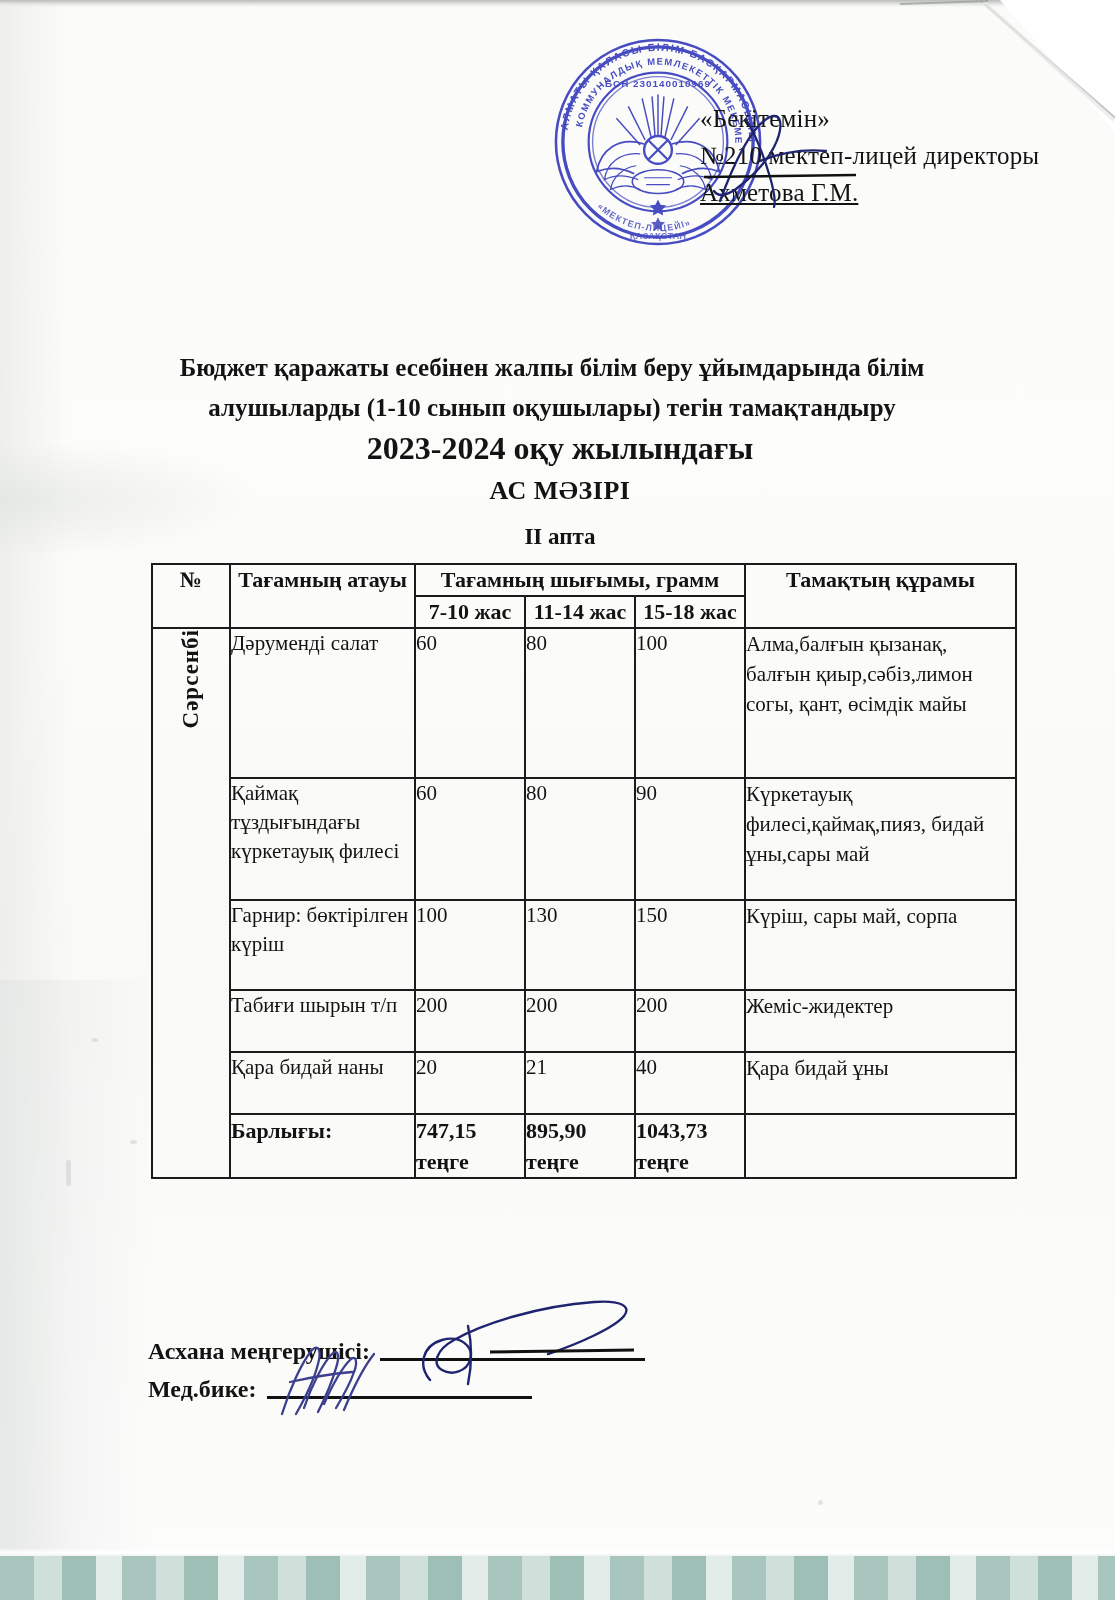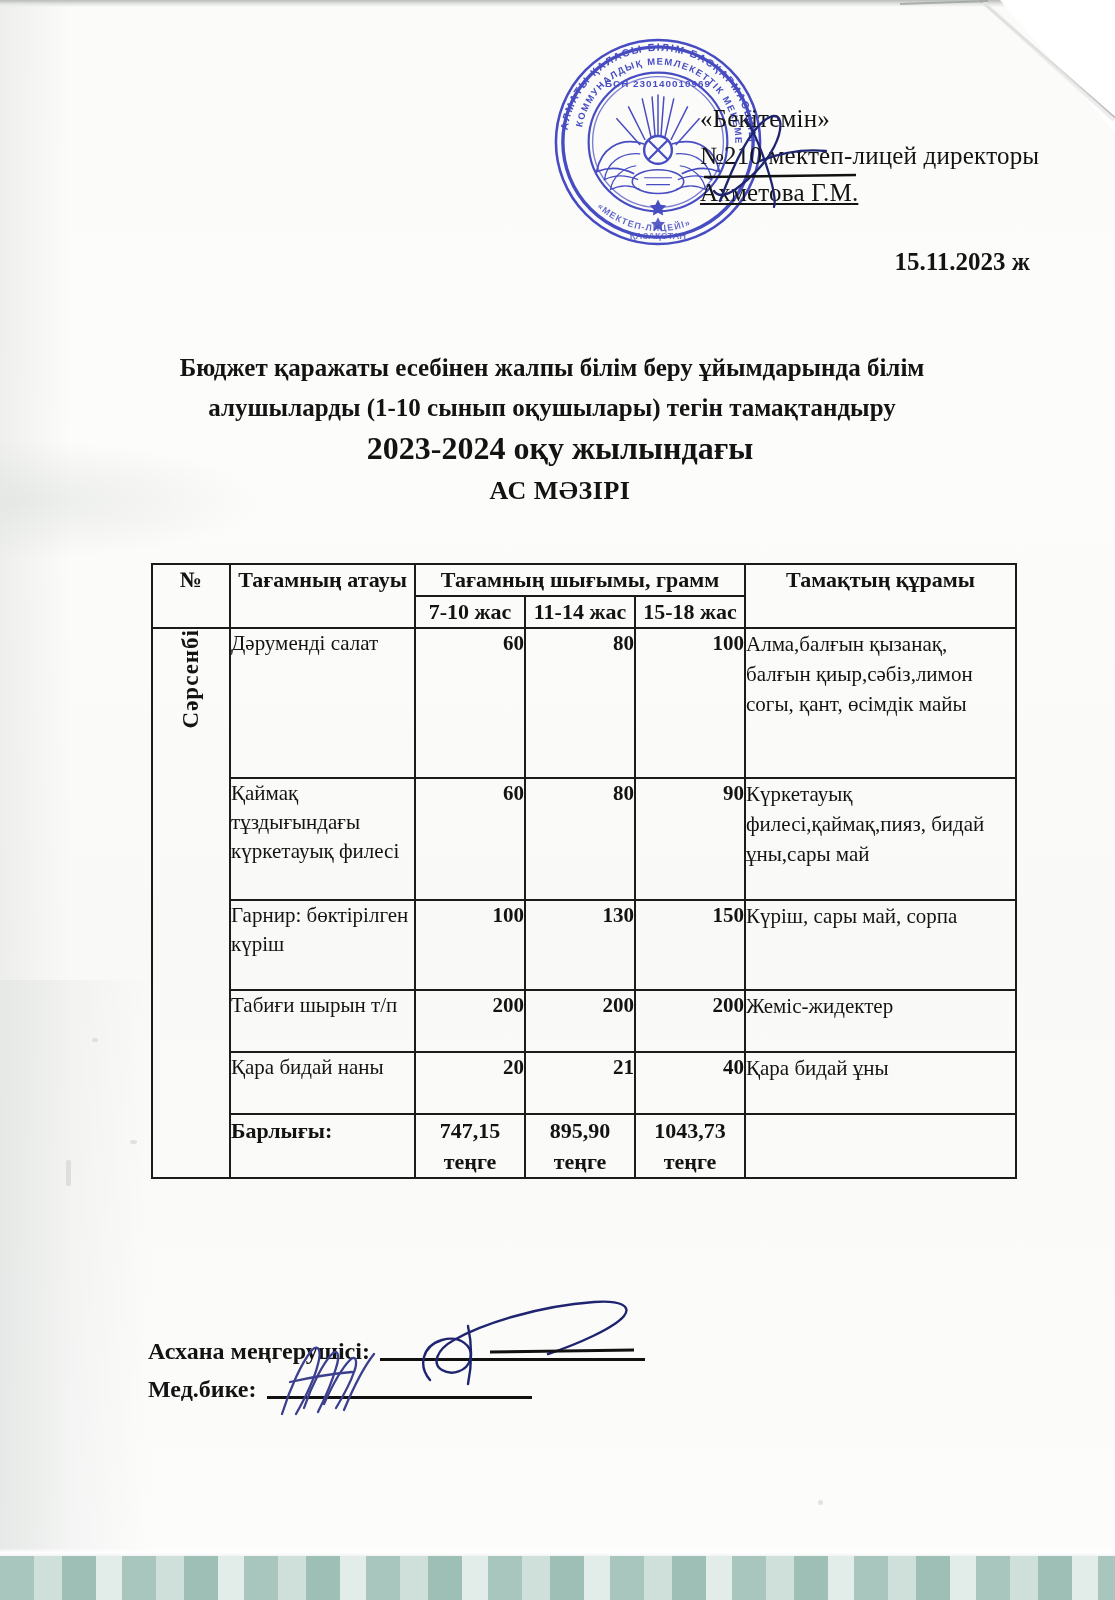--- a/index.html
+++ b/index.html
@@ -181,25 +181,24 @@
     font-size: 22px;
     line-height: 30px;
     padding: 4px 2px 6px;
   }
   .cell-name {
     padding: 7px 4px 8px 8px;
     line-height: 29px;
     font-size: 21px;
   }
   .cell-num {
-    text-align: right;
+    text-align: left;
     padding: 7px 2px;
     font-size: 21px;
     line-height: 29px;
-    font-weight: bold;
   }
   .cell-comp {
     padding: 7px 6px 8px 8px;
     line-height: 30px;
     font-size: 21px;
   }
   .cell-day {
     text-align: center;
     vertical-align: middle;
     padding: 0;
@@ -214,21 +213,20 @@
     white-space: nowrap;
   }
   .total-label {
     font-weight: bold;
     font-size: 22px;
     padding: 7px 4px 10px 8px;
     line-height: 31px;
     margin-top: 26px;
   }
   .total-num {
-    text-align: center;
     font-weight: bold;
     font-size: 22px;
     padding: 7px 2px 10px;
     line-height: 31px;
   }
   .total-num span { display: block; }
 
   
   .sig-block {
     position: absolute;
@@ -357,28 +355,28 @@
 
   <svg class="dir-sign" viewBox="0 0 180 110">
     <g fill="none" stroke="#1f2470" stroke-width="2.3" stroke-linecap="round">
       <path d="M20 96 C34 58, 52 20, 70 12 C82 7, 84 22, 74 42 C66 58, 50 74, 36 84 C26 91, 18 92, 14 86"></path>
       <path d="M46 14 C56 30, 64 52, 70 72 C74 86, 76 96, 74 102"></path>
       <path d="M60 56 C80 48, 104 44, 126 46"></path>
     </g>
     <path d="M4 72 L156 70" stroke="#111" stroke-width="2.6" fill="none"></path>
   </svg>
 
-  <div class="approve-date">15.11.2023 ж</div>
 
   <div class="doc-title">
     <span>Бюджет қаражаты есебінен жалпы білім беру ұйымдарында білім</span><br>
     <span>алушыларды (1-10 сынып оқушылары) тегін тамақтандыру</span>
   </div>
   <div class="doc-subtitle">2023-2024 оқу жылындағы</div>
   <div class="doc-menu-title">АС МӘЗІРІ</div>
+  <div class="doc-week">II апта</div>
 
   <table class="menu-table">
     <colgroup>
       <col class="col-no">
         <col class="col-name">
         <col class="col-a1">
       <col class="col-a2">
         <col class="col-a3">
         <col class="col-compo">
     </colgroup>

